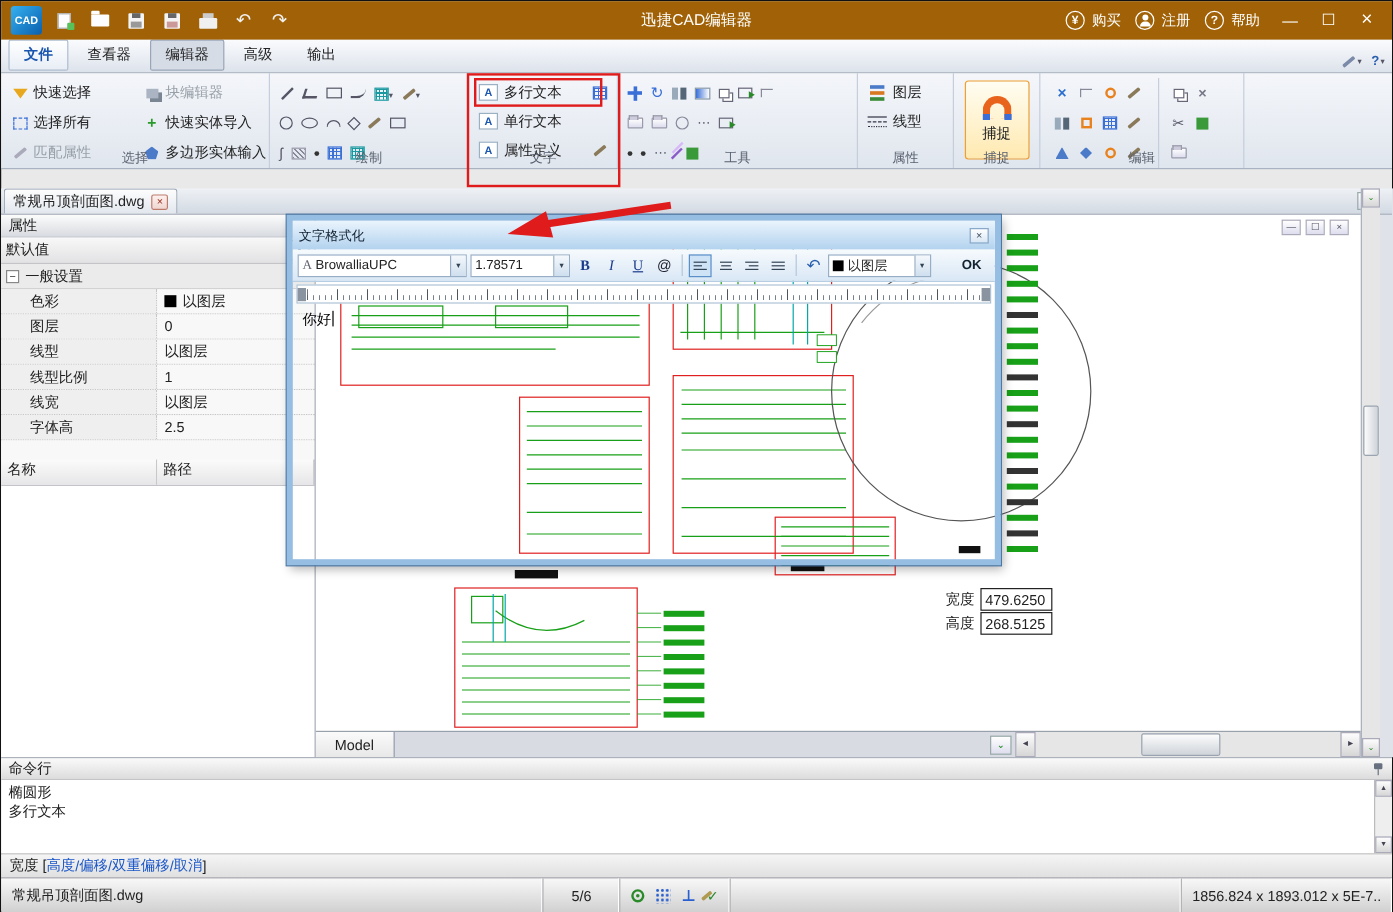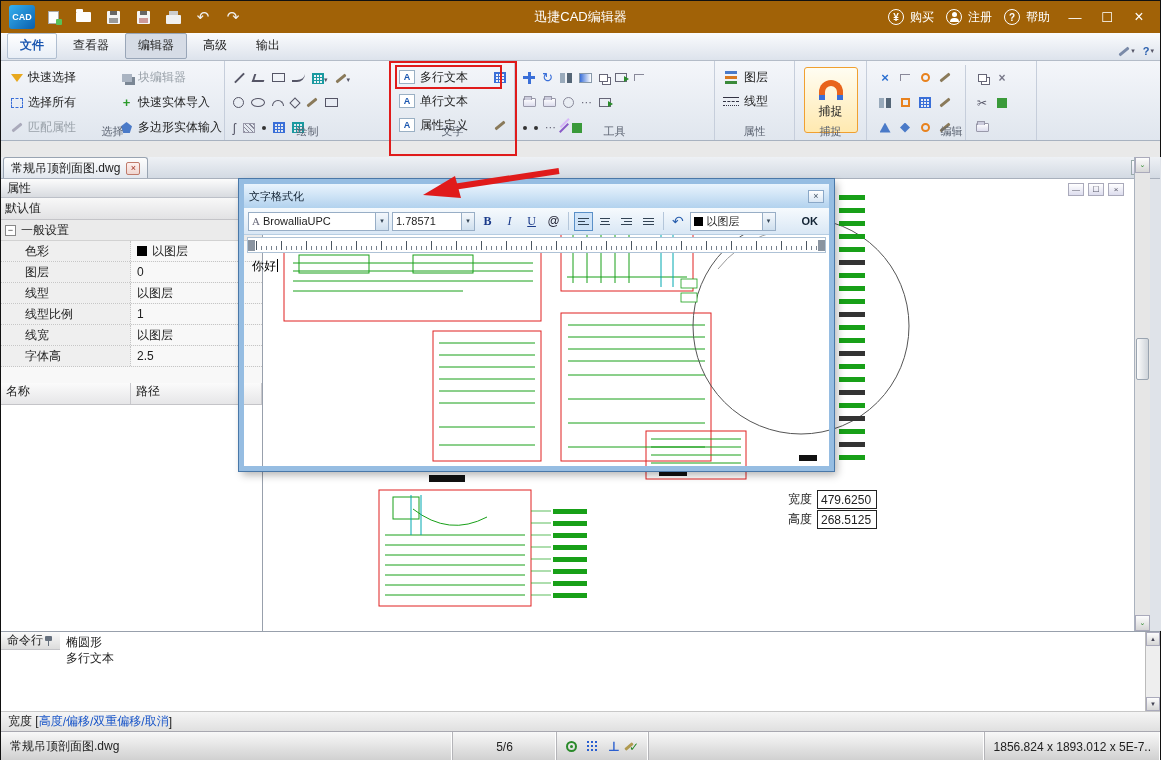--- a/index.html
+++ b/index.html
@@ -183,36 +183,36 @@
 .dlg-ruler{height:16px;margin:2px 3px 0;background:#fff;border:1px solid #aeC2d6;position:relative;flex:0 0 auto}
 .dlg-ruler::before{content:"";position:absolute;left:8px;right:8px;bottom:2px;height:4px;background:repeating-linear-gradient(90deg,#78828e 0 1px,transparent 1px 5px)}
 .dlg-ruler::after{content:"";position:absolute;left:8px;right:8px;bottom:2px;height:9px;background:repeating-linear-gradient(90deg,#4a5560 0 1px,transparent 1px 25px)}
 .rh{position:absolute;top:2px;width:7px;height:11px;background:#8a94a0}
 .rh.l{left:0}.rh.r{right:0}
 .dlg-body{flex:1;position:relative;background:transparent}
 .dlg-text{position:absolute;left:8px;top:5px;font-size:12px;color:#000}
 .cursor{display:inline-block;width:1px;height:13px;background:#000;vertical-align:-2px;margin-left:1px}
 
 
-.cmdpanel{position:absolute;left:0;right:0;top:630px;height:80px;border-top:1px solid #98a0ac;background:#fff;display:flex;flex-direction:row;z-index:10}
+.cmdpanel{position:absolute;left:0;right:0;top:630px;height:80px;border-top:1px solid #98a0ac;background:#fff;display:flex;flex-direction:column;z-index:10}
 .cmd-header{height:18px;background:linear-gradient(#fafafa,#dcdcdc);border-bottom:1px solid #c4c4c8;display:flex;align-items:center;padding:0 6px;font-size:12px}
 .cmd-header .pin{margin-left:auto}
 .cmd-wrap{flex:1;display:flex}
 .cmd-body{flex:1;padding:2px 6px;line-height:16px;font-size:12px}
 .cmd-scroll{width:15px;background:#eee;border-left:1px solid #bbb;display:flex;flex-direction:column}
 .cs-btn{height:14px;border:1px solid #aab;background:linear-gradient(#fdfdfd,#d6d6d6);font-size:6px;color:#445;display:flex;align-items:center;justify-content:center}
 .cs-track{flex:1}
 .promptrow{position:absolute;left:0;right:0;top:710px;height:20px;background:linear-gradient(#f5f5f5,#e0e0e0);border-top:1px solid #c8c8c8;display:flex;align-items:center;padding:0 7px;font-size:12px;z-index:10}
 .plink{color:#1a56c8}
 
 
 .statusbar{position:absolute;left:0;right:0;top:730px;height:30px;background:linear-gradient(#f8f8f8,#cfcfcf);border-top:1px solid #a8a8b0;display:flex;align-items:stretch;font-size:12px;z-index:10}
 .sb-seg{display:flex;align-items:center;padding:0 9px;border-right:1px solid #b4b4b8;box-shadow:inset -1px 0 #fff}
 .sb-file{width:452px}
-.sb-page{width:104px;justify-content:center}
+.sb-page{width:64px;justify-content:center}
 .sb-icons{gap:9px}
 .sb-fill{flex:1;border-right:1px solid #b4b4b8;box-shadow:inset -1px 0 #fff}
 .sb-dims{border-right:none}
 .sbi-target{width:11px;height:11px;border:2px solid #2a8a2a;border-radius:50%;position:relative}
 .sbi-target::after{content:"";position:absolute;left:2px;top:2px;width:3px;height:3px;background:#2a8a2a;border-radius:50%}
 .sbi-dots{width:13px;height:13px;background-image:radial-gradient(circle,#2a5fd0 1px,transparent 1.3px);background-size:4px 4px}
 .sbi-perp{color:#2a5fd0;font-size:13px;font-weight:bold}
 .sbi-snap{color:#2a8a2a;font-size:12px;font-weight:bold;position:relative}
 .sbi-snap::before{content:"";position:absolute;left:-5px;top:5px;width:10px;height:3px;background:#b09a50;border-radius:1px;transform:rotate(-40deg)}
 </style>
@@ -636,20 +636,37 @@
       <rect x="418" y="100" width="16" height="9" fill="#fff" stroke="#18a018" stroke-width="0.8"></rect>
       <rect x="418" y="114" width="16" height="9" fill="#fff" stroke="#18a018" stroke-width="0.8"></rect>
     </svg>
 
     <div class="win-controls">
       <span class="wc">—</span>
       <span class="wc">☐</span>
       <span class="wc">×</span>
     </div>
 
+    <div class="model
+
+bar modelbar">
+      <div class="model-left">
+        <div class="model-tab">
+            <span>Model</span>
+          </div>
+        <span class="model-dd">⌄</span>
+      </div>
+      <div class="hscroll">
+        <span class="hs-btn">◄</span>
+        <div class="hs-track">
+            <div class="hs-thumb"></div>
+          </div>
+        <span class="hs-btn">►</span>
+      </div>
+    </div>
   </div>
 
   <div class="sizes">
     <div class="size-row">
       <span>宽度</span>
       <span class="size-box">479.6250</span>
     </div>
     <div class="size-row">
       <span>高度</span>
       <span class="size-box">268.5125</span>

